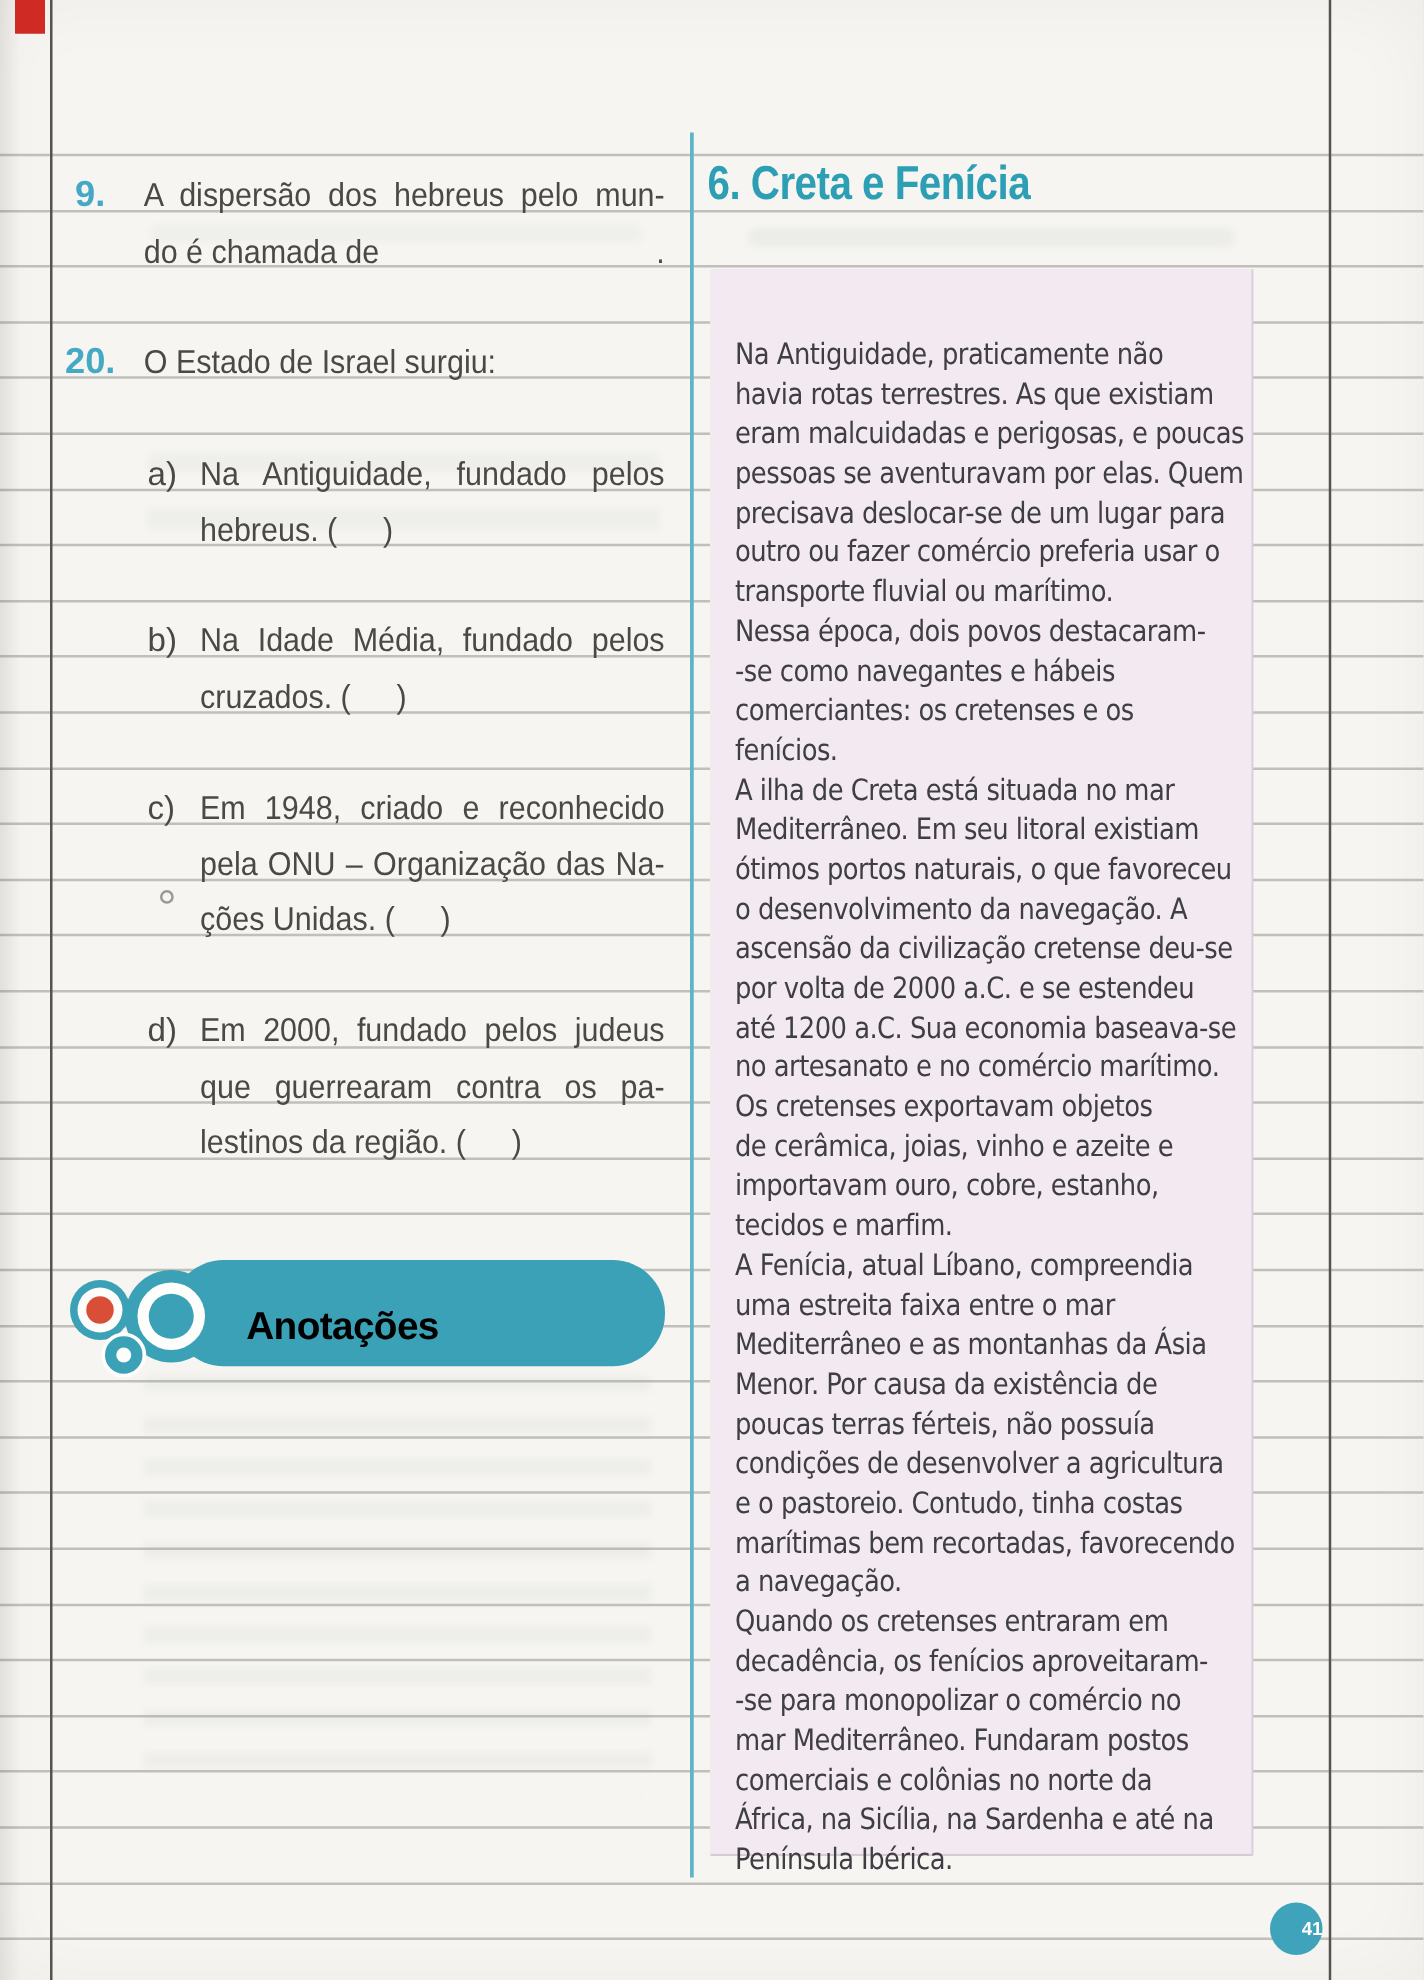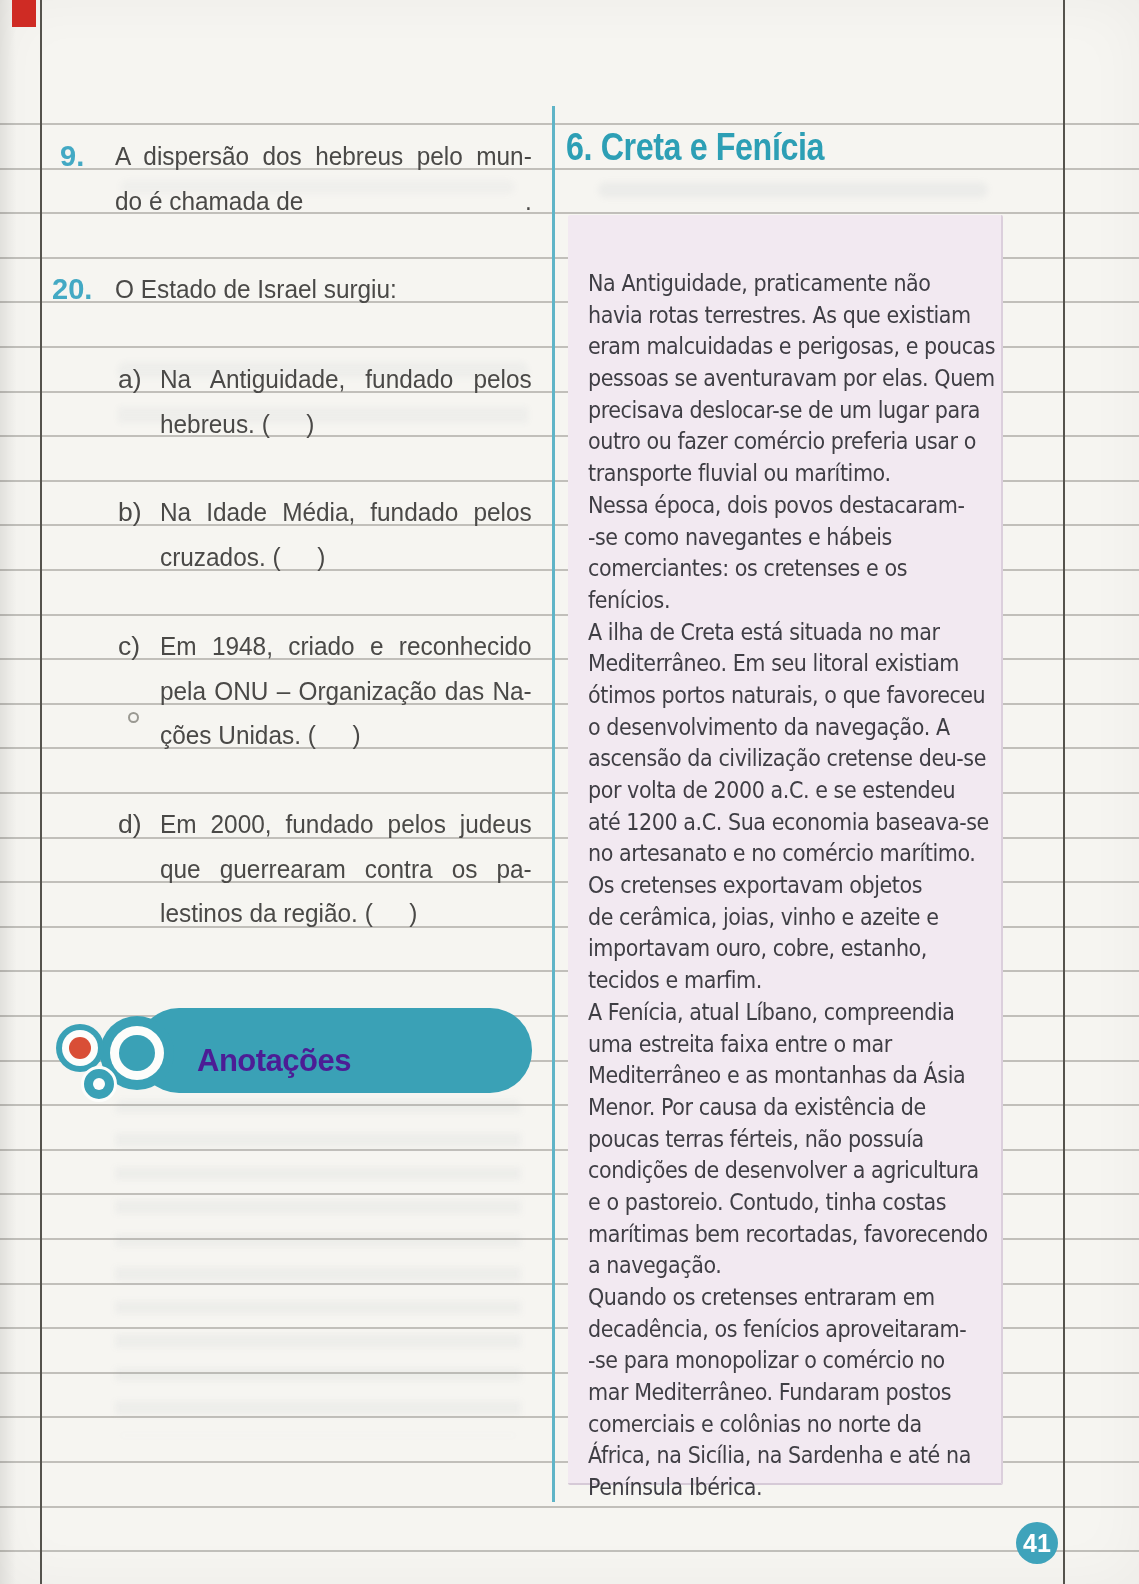--- a/index.html
+++ b/index.html
@@ -31,34 +31,34 @@
   .speck{position:absolute;left:128px;top:712px;width:7px;height:7px;border:2px solid #9a9992;border-radius:50%;}
   
   .readbox{position:absolute;left:568px;top:215px;width:433px;height:1268px;background:#f2e9f1;
         border-right:2px solid #dbcfdc;border-bottom:2px solid #d6cad7;border-radius:2px;}
   .boxlines{position:absolute;left:20px;top:21px;width:410px;margin-top:32px;}
   .bline{height:31.7px;line-height:31.7px;white-space:nowrap;font-family:"DejaVu Sans",sans-serif;
         font-size:23.5px;letter-spacing:-.5px;color:#3f3e44;transform:scaleX(.88);transform-origin:0 50%;width:448px;}
   
   .banner{position:absolute;left:137px;top:1008px;width:395px;height:85px;background:#3aa1b6;border-radius:42px;}
   .banner-label{position:absolute;left:60px;top:0;height:105px;display:flex;align-items:center;
-        color:#4c1d95;font-size:31px;font-weight:bold;letter-spacing:-.5px;}
+        color:#000000;font-size:31px;font-weight:bold;letter-spacing:-.5px;}
   .circ{position:absolute;border-radius:50%;}
   .c-big{left:100px;top:1016px;width:74px;height:74px;background:#3aa1b6;}
   .c-big .w{position:absolute;left:10px;top:10px;width:54px;height:54px;background:#fdfdfb;border-radius:50%;}
   .c-big .t{position:absolute;left:19px;top:19px;width:36px;height:36px;background:#3aa1b6;border-radius:50%;}
   .c-med{left:56px;top:1024px;width:48px;height:48px;background:#3aa1b6;}
   .c-med .w{position:absolute;left:6px;top:6px;width:36px;height:36px;background:#fdfdfb;border-radius:50%;}
   .c-med .r{position:absolute;left:13px;top:13px;width:22px;height:22px;background:#d94e36;border-radius:50%;}
   .c-small{left:81px;top:1066px;width:30px;height:30px;background:#3aa1b6;border:3px solid #fdfdfb;}
   .c-small .w{position:absolute;left:9px;top:9px;width:12px;height:12px;background:#fdfdfb;border-radius:50%;}
   
   .pagenum{position:absolute;left:1016px;top:1522px;width:42px;height:42px;border-radius:50%;
-        background:#3fa3bb;display:flex;align-items:center;justify-content:center;
-        color:#fff;font-size:25px;font-weight:bold;}
+        background:#3fa3bb;display:flex;align-items:center;justify-content:flex-end;
+        color:#fff;font-size:15px;font-weight:bold;}
   
   .ghost{position:absolute;filter:blur(3px);opacity:.55;pointer-events:none;border-radius:8px;}
   .g1{background:rgba(128,142,156,.16);}
   .g2{background:repeating-linear-gradient(to bottom,rgba(128,142,156,.15) 0 16px,rgba(0,0,0,0) 16px 45px);}
   .g3{background:repeating-linear-gradient(to bottom,rgba(125,138,150,.13) 0 13px,rgba(0,0,0,0) 13px 33.5px);}
   .g4{background:repeating-linear-gradient(to bottom,rgba(128,142,156,.13) 0 14px,rgba(0,0,0,0) 14px 31px);}
 </style>
 </head>
 <body>
 

